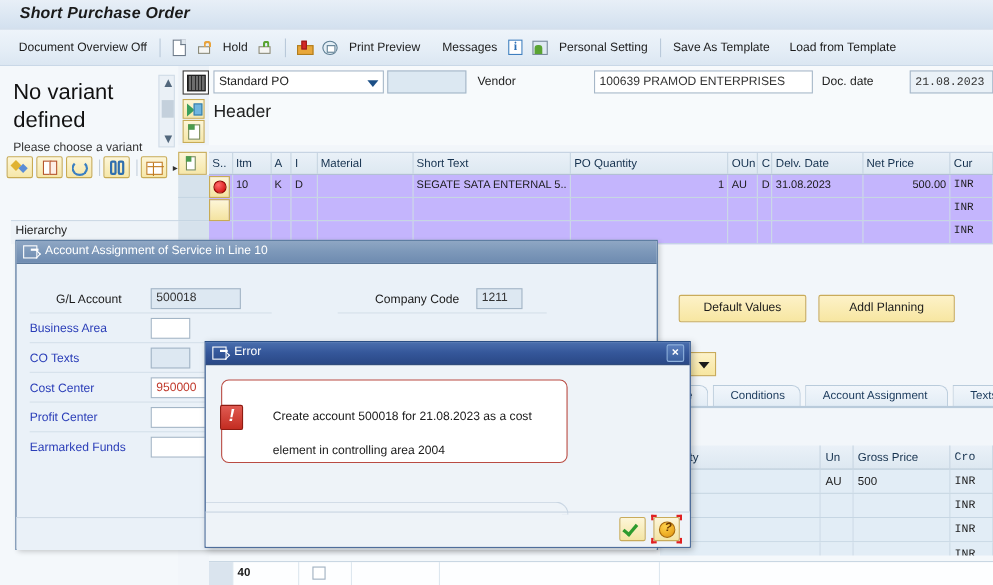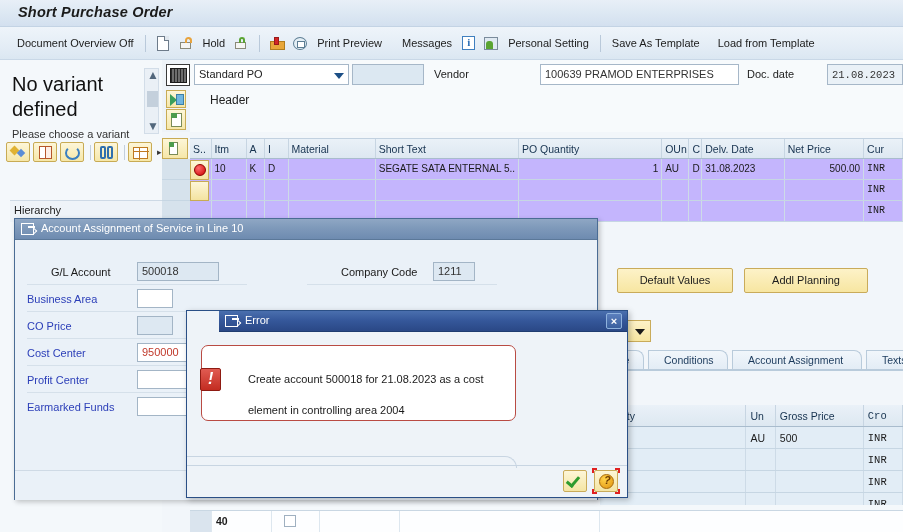--- a/index.html
+++ b/index.html
@@ -156,21 +156,21 @@
   .vendor-fld {
     position:absolute; left:378px; top:4px; width:199px; height:21px;
     background:#fff; border:1px solid #a6b7c8; font-size:11px; padding:3px 4px; color:#333;
   }
   .lbl-docdate { position:absolute; left:585px; top:8px; font-size:11px; color:#222;}
   .docdate-fld {
     position:absolute; left:665px; top:4px; width:76px; height:21px;
     background:#eaf1f7; border:1px solid #a6b7c8;
     font-family:"Liberation Mono", monospace; font-size:10.5px; padding:4px 4px; color:#333;
   }
-  .lbl-header { position:absolute; left:32px; top:33px; font-size:12px; color:#222;margin-left:16px;}
+  .lbl-header { position:absolute; left:32px; top:33px; font-size:16px; color:#222;}
 
   
   .itemtable { position:absolute; left:190px; top:138px; width:713px; }
   .it-row { display:flex; height:21px; align-items:stretch; }
   .it-head { background: linear-gradient(to bottom,#eaf1f8,#dde8f1);
              border-top:1px solid #c2d1e0; border-bottom:1px solid #a9bccd; font-size:10.5px; }
   .it-head .c { padding:4px 3px; color:#16324f; border-right:1px solid #c7d5e2; white-space:nowrap; overflow:hidden;}
   .it-body { background:#c4b5fd; border-bottom:1px solid #c6d6e3; font-size:10px;}
   .it-body .c { padding:4px 3px; color:#1a1a1a; border-right:1px solid #cddbe7; white-space:nowrap; overflow:hidden;}
   .c-s{width:22px;} .c-itm{width:36px;} .c-a{width:19px;} .c-i{width:24px;}
@@ -263,21 +263,21 @@
 
   
   .modal-err {
     position:absolute; left:186px; top:310px; width:442px; height:188px;
     background:#eef3f8; border:1px solid #2a4f86;
     box-shadow: 2px 2px 6px rgba(0,0,0,.25);
     z-index: 60;
   }
   .modal-err .bar {
     height:21px; background: linear-gradient(to bottom,#4a6fae 0%,#35579a 48%,#2a4886 100%);
-    position:relative; border-bottom:1px solid #1f3c70;margin-left:32px;
+    position:relative; border-bottom:1px solid #1f3c70;
   }
   .modal-err .bar .t { position:absolute; left:26px; top:3px; font-size:11px; color:#fff;}
   .err-close {
     position:absolute; right:5px; top:2px; width:16px;height:16px;
     background: linear-gradient(to bottom,#5b7fbd,#3a5f9e);
     border:1px solid #8fb2dd; border-radius:2px; color:#fff;
     font-size:11px; text-align:center; line-height:14px; font-weight:bold; cursor:pointer;
   }
   .err-msgbox {
     position:absolute; left:14px; top:34px; width:315px; height:76px;
@@ -580,21 +580,21 @@
       <div class="aa-sepline" style="left:12px; top:44px; width:220px"></div>
 
       <div class="aa-lbl dark" style="left:302px; top:26px">Company Code</div>
       <div class="aa-fld ro" style="left:418px; top:22px; width:42px">1211</div>
       <div class="aa-sepline" style="left:292px; top:44px; width:190px"></div>
 
       <div class="aa-lbl" style="left:12px; top:53px">Business Area</div>
       <div class="aa-fld" style="left:122px; top:49px; width:36px"></div>
       <div class="aa-sepline" style="left:12px; top:71px; width:220px"></div>
 
-      <div class="aa-lbl" style="left:12px; top:80px">CO Price</div>
+      <div class="aa-lbl" style="left:12px; top:80px">CO Texts</div>
       <div class="aa-fld ro" style="left:122px; top:76px; width:36px"></div>
       <div class="aa-sepline" style="left:12px; top:98px; width:220px"></div>
 
       <div class="aa-lbl" style="left:12px; top:107px">Cost Center</div>
       <div class="aa-fld red" style="left:122px; top:103px; width:56px">950000</div>
       <div class="aa-sepline" style="left:12px; top:125px; width:220px"></div>
 
       <div class="aa-lbl" style="left:12px; top:134px">Profit Center</div>
       <div class="aa-fld" style="left:122px; top:130px; width:56px"></div>
       <div class="aa-sepline" style="left:12px; top:152px; width:220px"></div>

